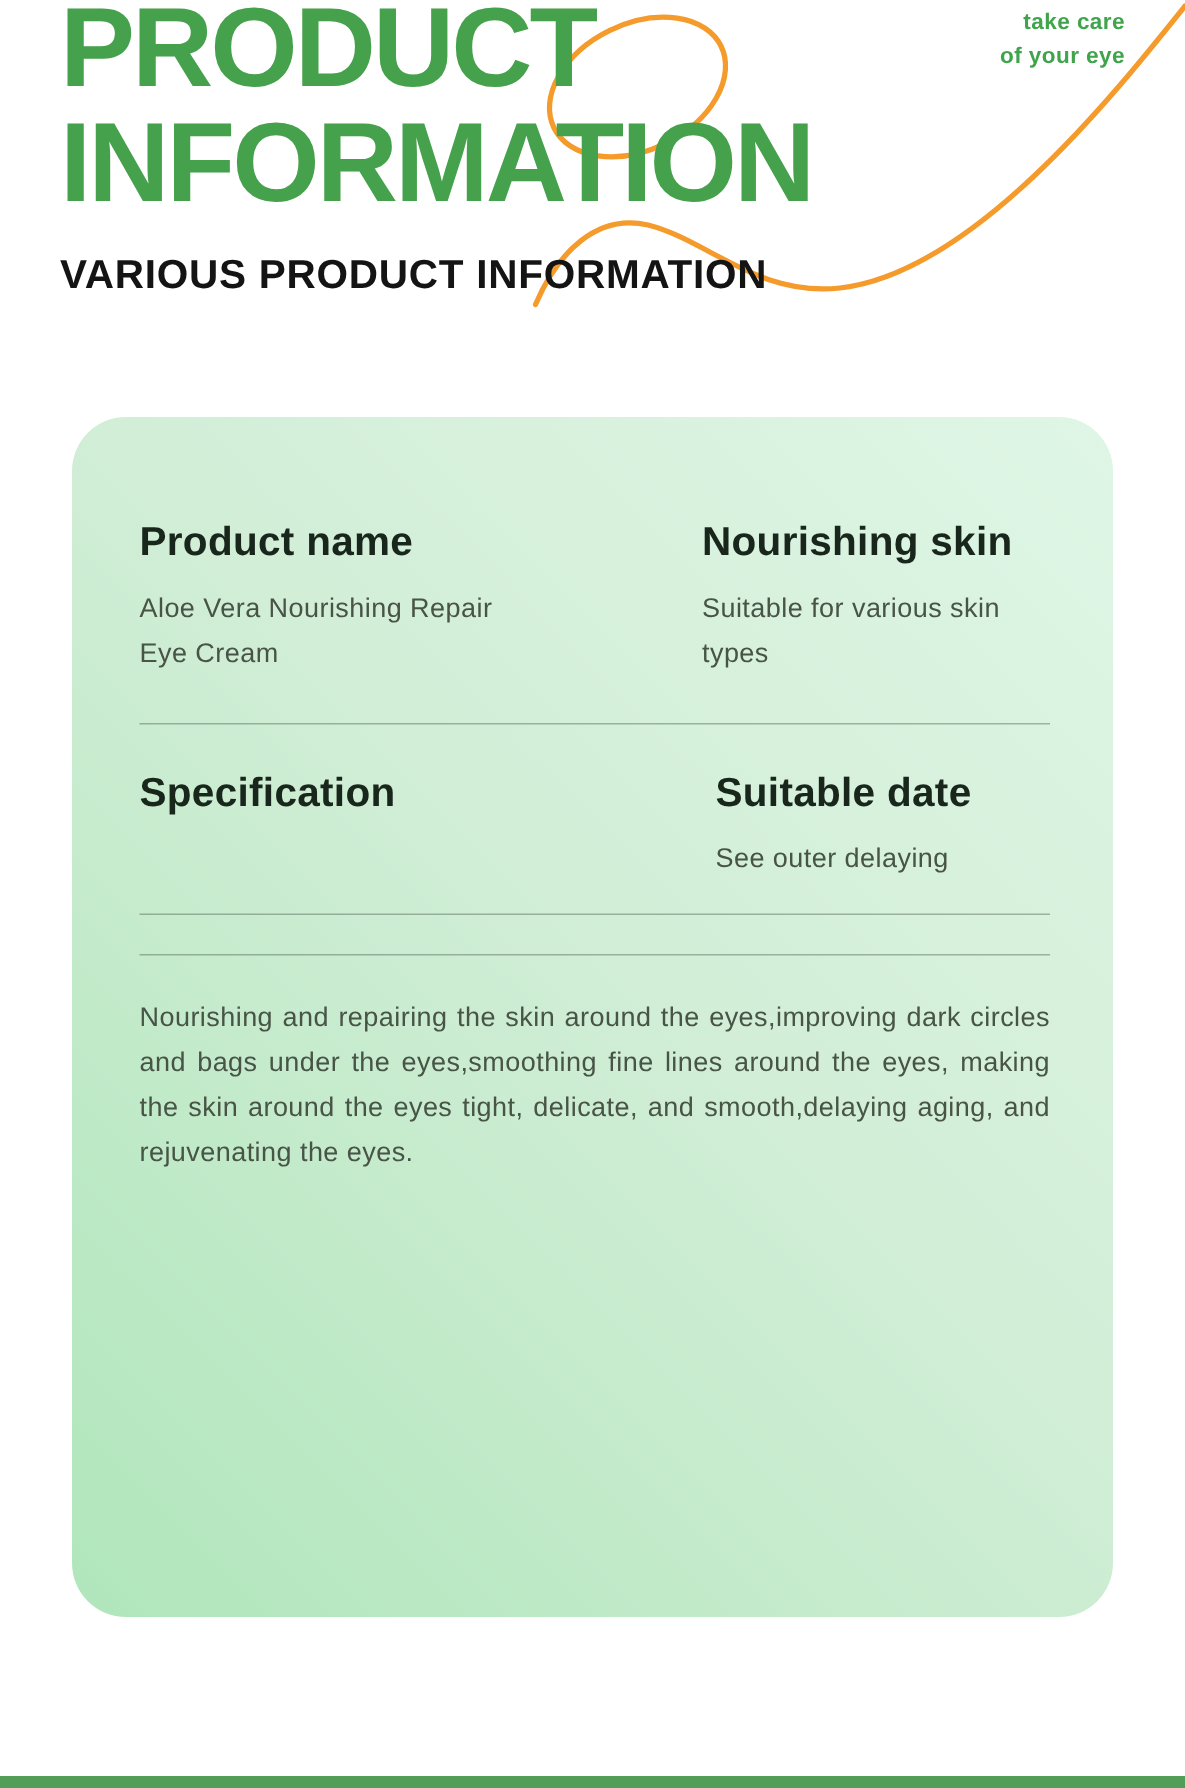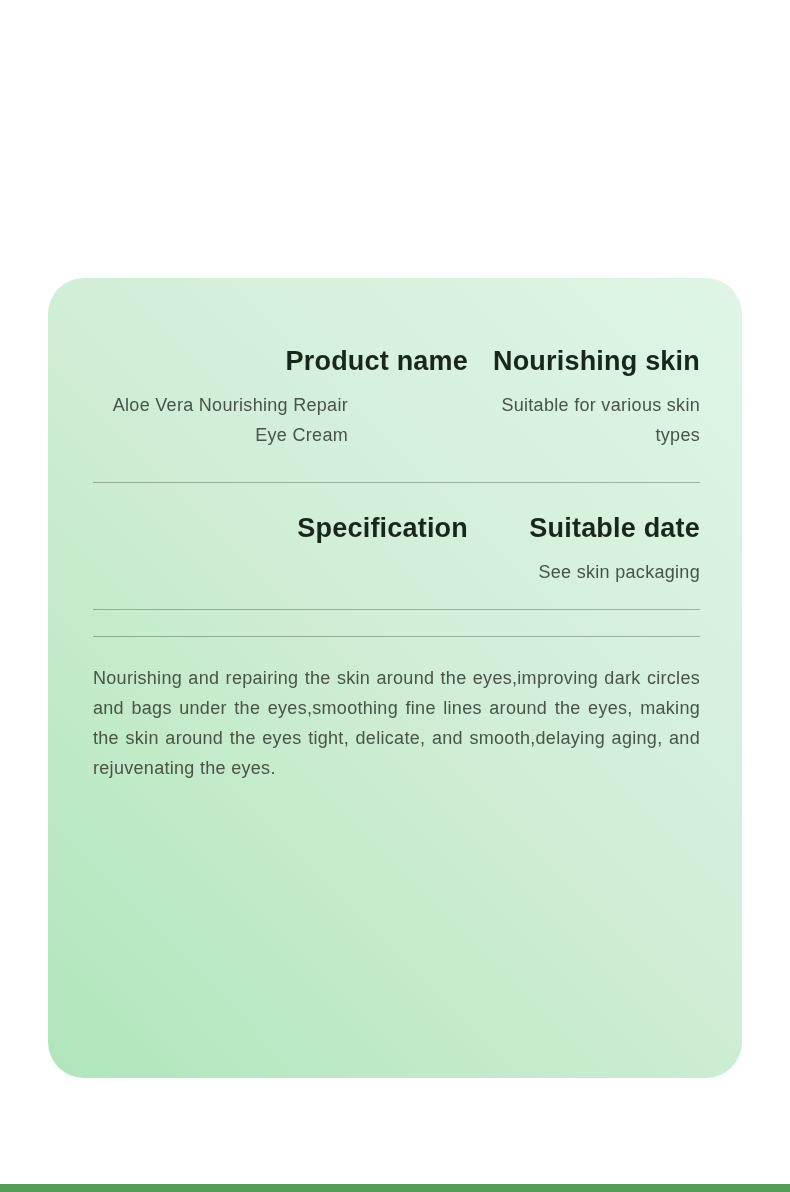--- a/index.html
+++ b/index.html
@@ -43,21 +43,21 @@
   .card h2 {
     margin: 0 0 14px 0;
     font-size: 27px; line-height: 30px; font-weight: 700;
     letter-spacing: 0.2px; color: #18261c;
   }
   .card p {
     margin: 0;
     font-size: 18px; line-height: 30px; font-weight: 400;
     letter-spacing: 0.3px; color: #475446;
   }
-  .two-col { display: grid; grid-template-columns: 375px 1fr; text-align: right; }
+  .two-col { display: grid; grid-template-columns: 375px 1fr; }
   .left-body  { max-width: 255px; }
   .right-body { max-width: 240px; }
   .indent { padding-left: 9px; }
   .divider {
     border: none; height: 0;
     border-top: 1px solid rgba(80, 100, 82, 0.45);
     margin: 0; width: 100%;
   }
   .d1 { margin-top: 32px; margin-bottom: 30px; }
   .d2 { margin-top: 22px; margin-bottom: 26px; }
@@ -70,20 +70,38 @@
     position: absolute; left: 0; bottom: 0;
     width: 790px; height: 8px;
     background: #529e59;
   }
 </style>
 </head>
 <body>
 
 <div class="page">
 
+  <div class="header">
+    <svg class="deco-svg" width="790" height="240" viewBox="0 0 790 240">
+      <ellipse cx="425" cy="58" rx="62" ry="42" transform="rotate(-26 425 58)" fill="none" stroke="#f59b2c" stroke-width="3.5"></ellipse>
+      <path d="M 357 203 C 372 168 398 142 432 150 C 472 160 505 198 560 192 C 648 182 742 64 790 4" fill="none" stroke="#f59b2c" stroke-width="3.5" stroke-linecap="round"></path>
+    </svg>
+
+    <h1 class="title">
+      <span>PRODUCT</span><br>
+      <span>INFORMATION</span>
+    </h1>
+
+    <div class="tagline">
+      <span>take care</span><br>
+      <span>of your eye</span>
+    </div>
+
+    <div class="subtitle">VARIOUS PRODUCT INFORMATION</div>
+  </div>
 
   <section class="card">
 
     <div class="two-col">
       <div>
         <h2>Product name</h2>
         <p class="left-body">Aloe Vera Nourishing Repair Eye Cream</p>
       </div>
       <div>
         <h2>Nourishing skin</h2>
@@ -92,21 +110,21 @@
     </div>
 
     <hr class="divider d1">
 
     <div class="two-col">
       <div>
         <h2>Specification</h2>
       </div>
       <div class="indent">
         <h2>Suitable date</h2>
-        <p>See skin packaging</p>
+        <p>See outer delaying</p>
       </div>
     </div>
 
     <hr class="divider d2">
 
 
     <hr class="divider d3">
 
     <div>
       <p class="benefits-body">Nourishing and repairing the skin around the eyes,improving dark circles and bags under the eyes,smoothing fine lines around the eyes, making the skin around the eyes tight, delicate, and smooth,delaying aging, and rejuvenating the eyes.</p>

